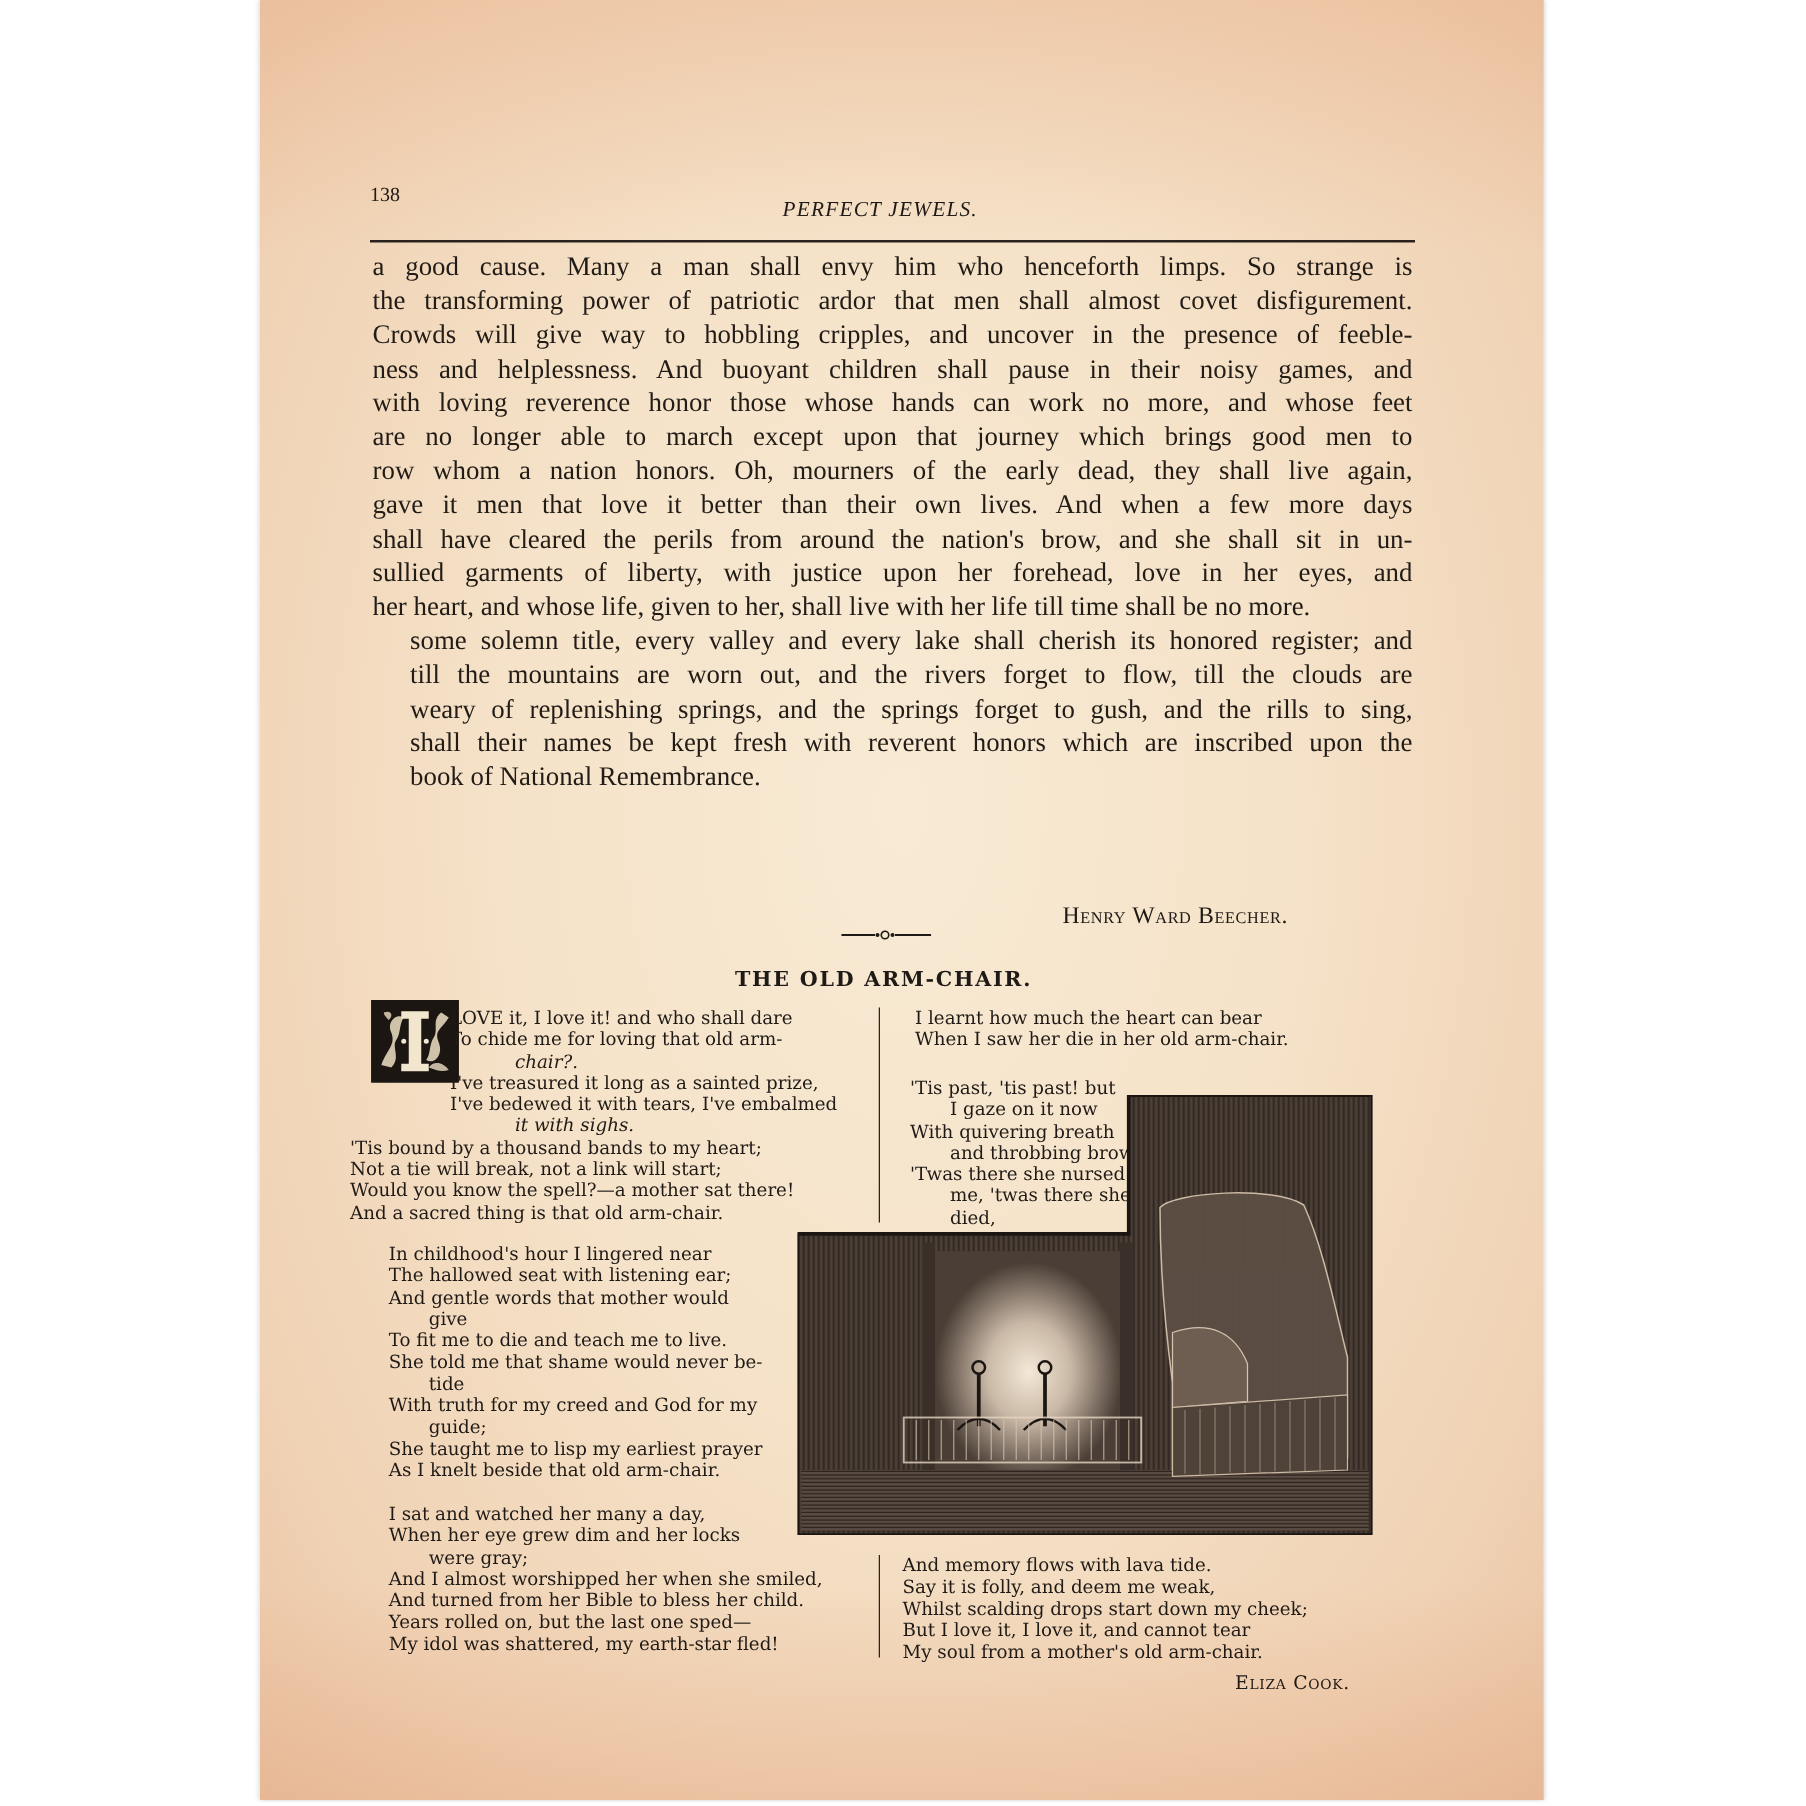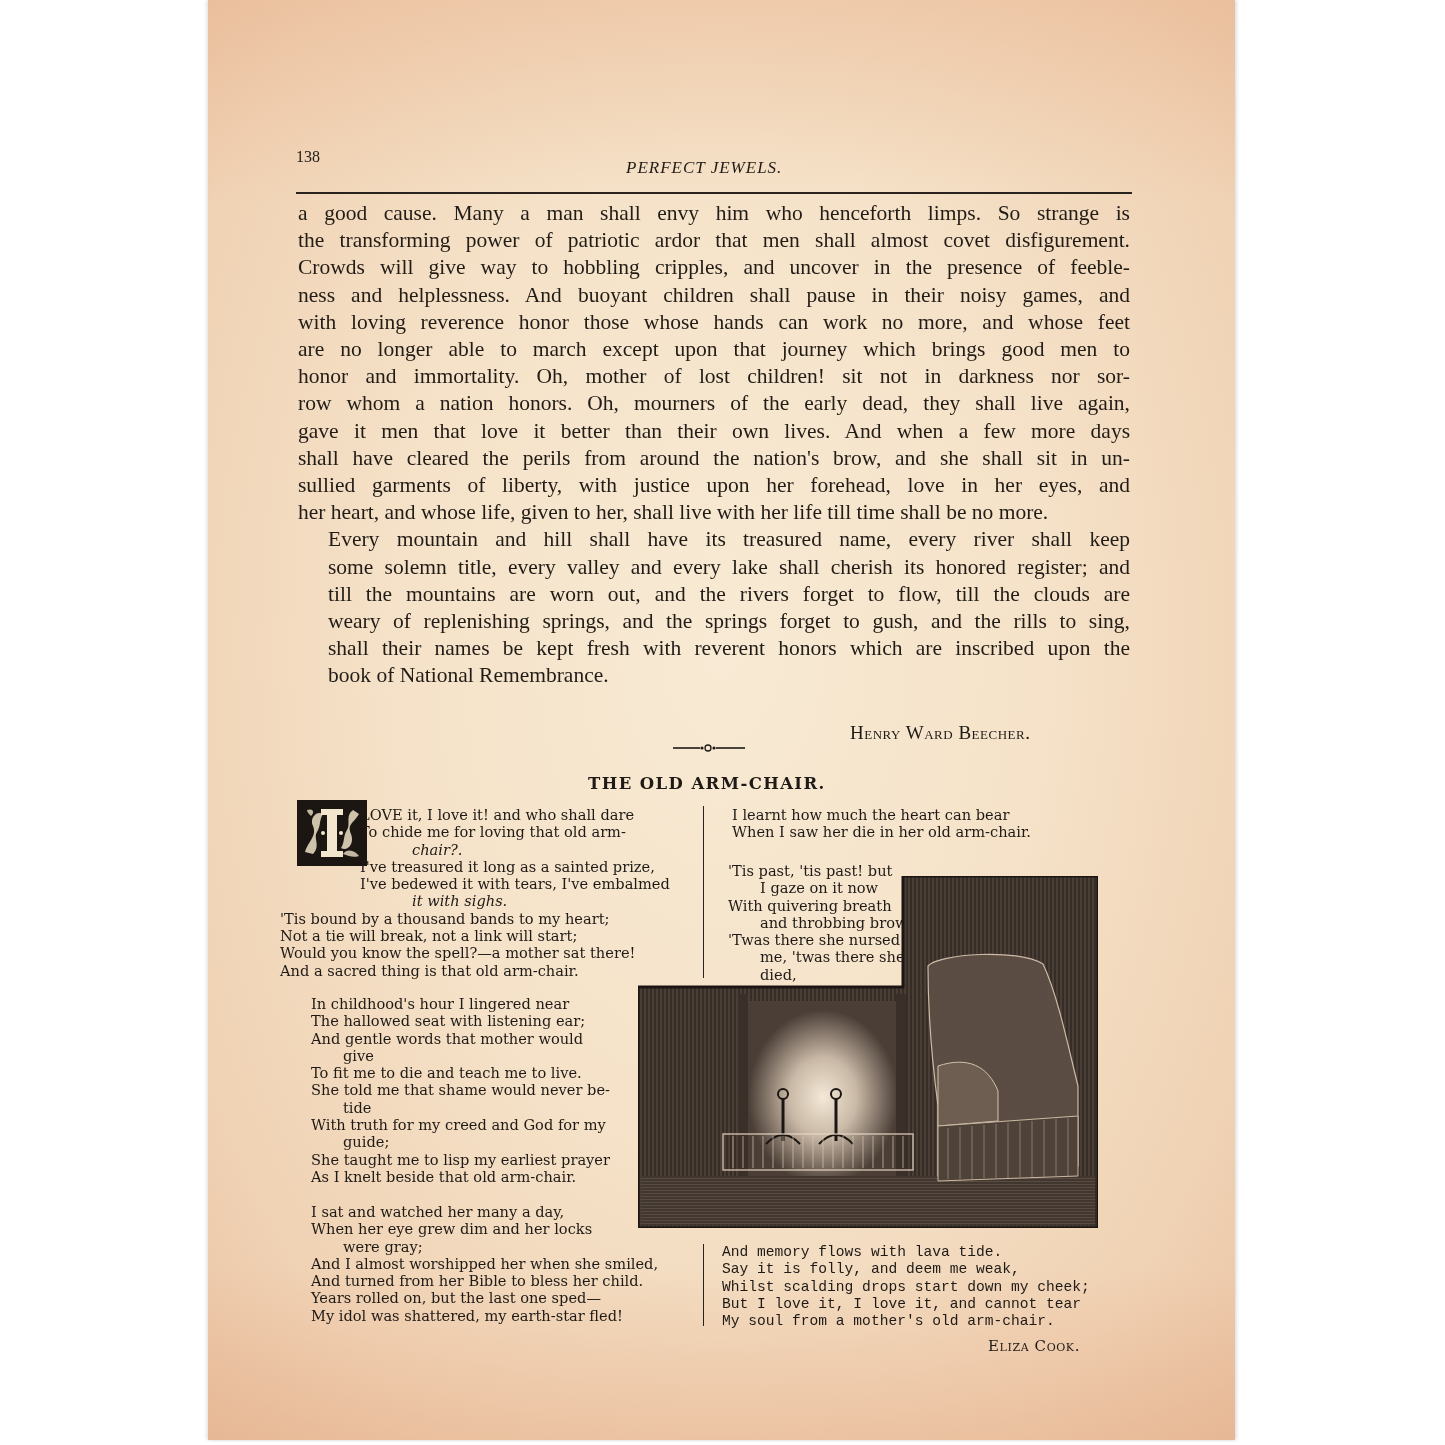--- a/index.html
+++ b/index.html
@@ -68,29 +68,27 @@
   <div class="abs head-rule"></div>
 
   <div class="abs prose">
     <p id="p1">
         <span class="line">a good cause.  Many a man shall envy him who henceforth limps.  So strange is</span>
         <span class="line">the transforming power of patriotic ardor that men shall almost covet disfigurement.</span>
         <span class="line">Crowds will give way to hobbling cripples, and uncover in the presence of feeble-</span>
         <span class="line">ness and helplessness.  And buoyant children shall pause in their noisy games, and</span>
         <span class="line">with loving reverence honor those whose hands can work no more, and whose feet</span>
         <span class="line">are no longer able to march except upon that journey which brings good men to</span>
-        <span class="line">honor and immortality.  Oh, mother of lost children! sit not in darkness nor sor-</span>
         <span class="line">row whom a nation honors.  Oh, mourners of the early dead, they shall live again,</span>
         <span class="line">gave it men that love it better than their own lives.  And when a few more days</span>
         <span class="line">shall have cleared the perils from around the nation's brow, and she shall sit in un-</span>
         <span class="line">sullied garments of liberty, with justice upon her forehead, love in her eyes, and</span>
         <span class="line last">her heart, and whose life, given to her, shall live with her life till time shall be no more.</span>
       </p>
     <p id="p2" class="indent">
-        <span class="line">Every mountain and hill shall have its treasured name, every river shall keep</span>
         <span class="line">some solemn title, every valley and every lake shall cherish its honored register; and</span>
         <span class="line">till the mountains are worn out, and the rivers forget to flow, till the clouds are</span>
         <span class="line">weary of replenishing springs, and the springs forget to gush, and the rills to sing,</span>
         <span class="line">shall their names be kept fresh with reverent honors which are inscribed upon the</span>
         <span class="line last">book of National Remembrance.</span>
       </p>
   </div>
   <div class="abs sig-beecher sc">Henry Ward Beecher.</div>
 
   <svg class="abs ornament" viewBox="0 0 72 12">
@@ -239,21 +237,21 @@
       <line x1="358" y1="248" x2="358" y2="302"></line>
         <line x1="370" y1="247" x2="370" y2="302"></line>
       <line x1="382" y1="246" x2="382" y2="301"></line>
         <line x1="394" y1="245" x2="394" y2="301"></line>
       <line x1="406" y1="244" x2="406" y2="301"></line>
         <line x1="418" y1="243" x2="418" y2="300"></line>
       <line x1="430" y1="242" x2="430" y2="300"></line>
     </g>
   </svg>
 
-  <div class="abs verse" id="s4b" style="left:514px; top:1244px;font-family:Liberation Mono, monospace;">
+  <div class="abs verse" id="s4b" style="left:514px; top:1244px;">
       <span class="v">And memory flows with lava tide.</span>
       <span class="v">Say it is folly, and deem me weak,</span>
       <span class="v">Whilst scalding drops start down my cheek;</span>
       <span class="v">But I love it, I love it, and cannot tear</span>
       <span class="v">My soul from a mother's old arm-chair.</span>
     </div>
 
   <div class="abs sig-cook sc">Eliza Cook.</div>
 </div>
 

